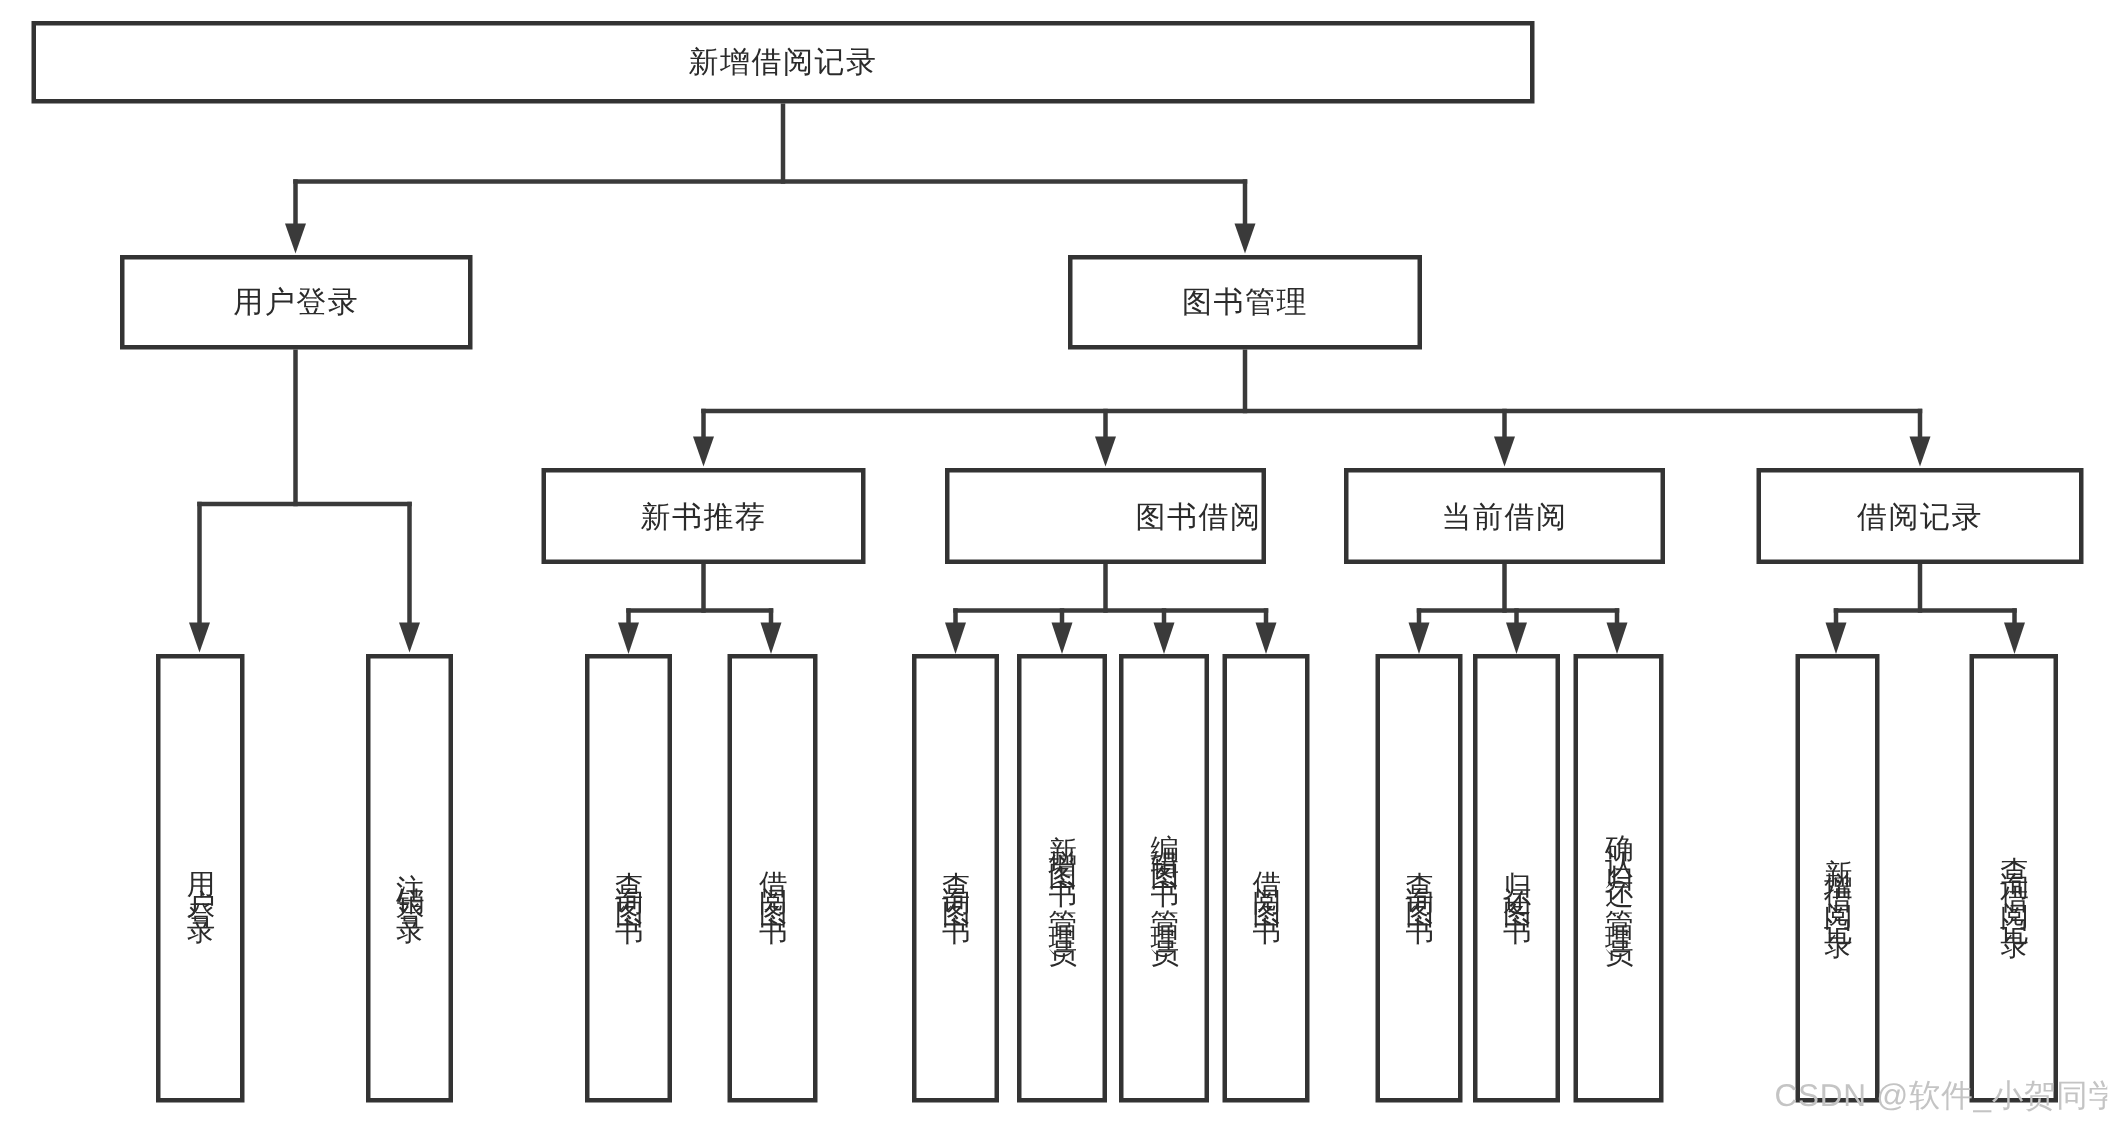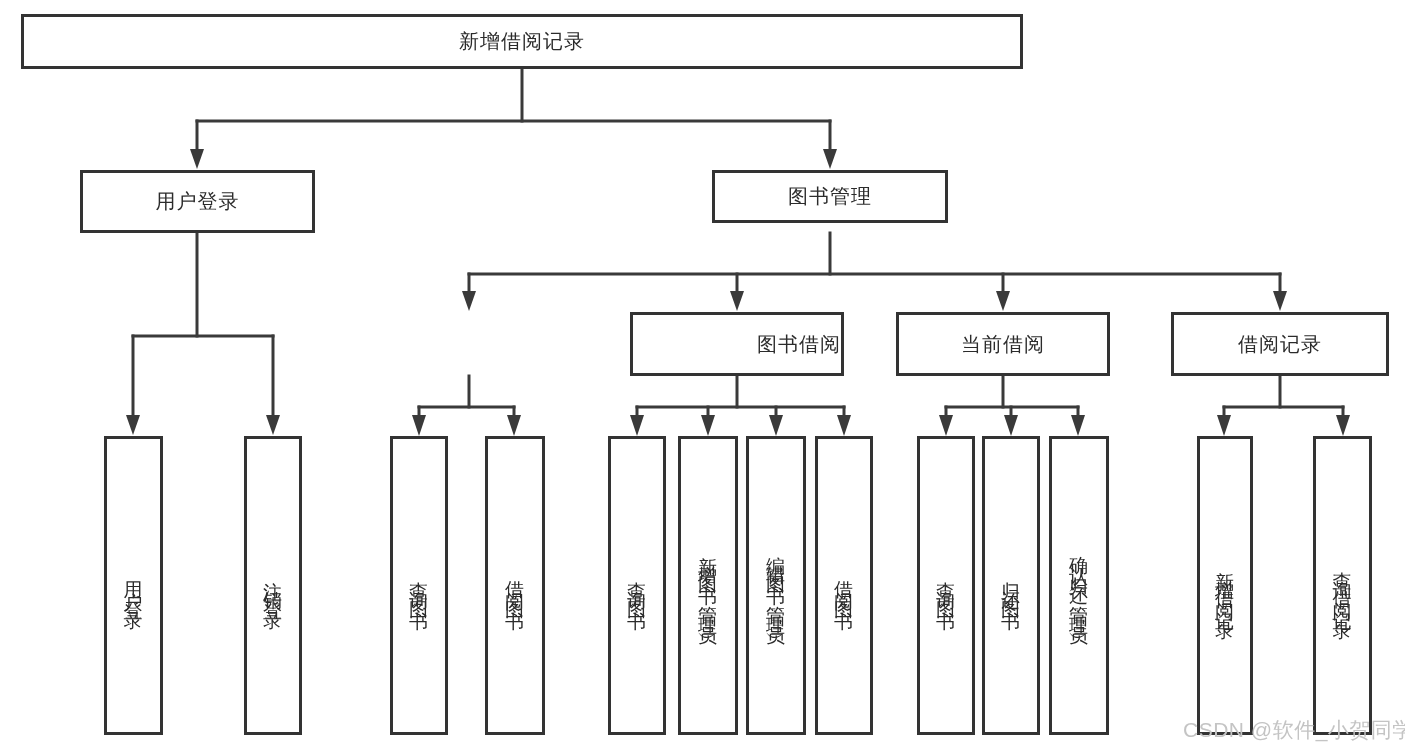--- a/index.html
+++ b/index.html
@@ -35,21 +35,21 @@
     text-orientation:mixed;
     font-size:19px;
     letter-spacing:10px;
     line-height:1;
     white-space:nowrap;
   }
   
   .n-root {left:21px;  top:14px;  width:1002px; height:55px;}
   
   .n-l2a  {left:80px;  top:170px; width:235px;  height:63px;}
-  .n-l2b  {left:712px; top:170px; width:236px;  height:53px;}
+  .n-l2b  {left:712px; top:170px; width:236px;  height:63px;}
   
   .n-l3a  {left:361px; top:312px; width:216px;  height:64px;}
   .n-l3b  {left:630px; top:312px; width:214px;  height:64px;justify-content:flex-end;}
   .n-l3c  {left:896px; top:312px; width:214px;  height:64px;}
   .n-l3d  {left:1171px;top:312px; width:218px;  height:64px;}
   
   .lv4{top:436px;height:299px;}
   .n-a1{left:104px;width:59px;}  .n-a2{left:244px;width:58px;}
   .n-b1{left:390px;width:58px;}  .n-b2{left:485px;width:60px;}
   .n-c1{left:608px;width:58px;}  .n-c2{left:678px;width:60px;}
@@ -138,20 +138,23 @@
     <span>新增借阅记录</span>
   </div>
 
   <div class="node h-node n-l2a">
     <span>用户登录</span>
   </div>
   <div class="node h-node n-l2b">
     <span>图书管理</span>
   </div>
 
+  <div class="node h-node n-l3a">
+    <span>新书推荐</span>
+  </div>
   <div class="node h-node n-l3b">
     <span>图书借阅</span>
   </div>
   <div class="node h-node n-l3c">
     <span>当前借阅</span>
   </div>
   <div class="node h-node n-l3d">
     <span>借阅记录</span>
   </div>
 

